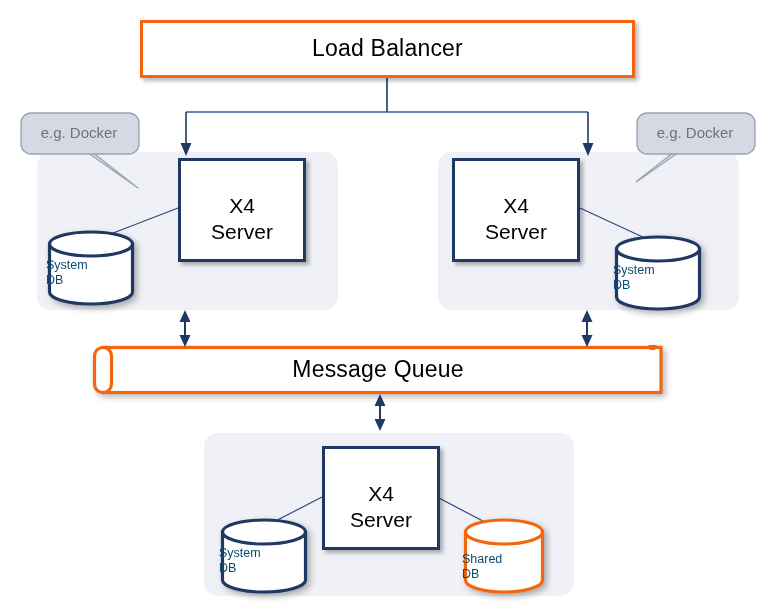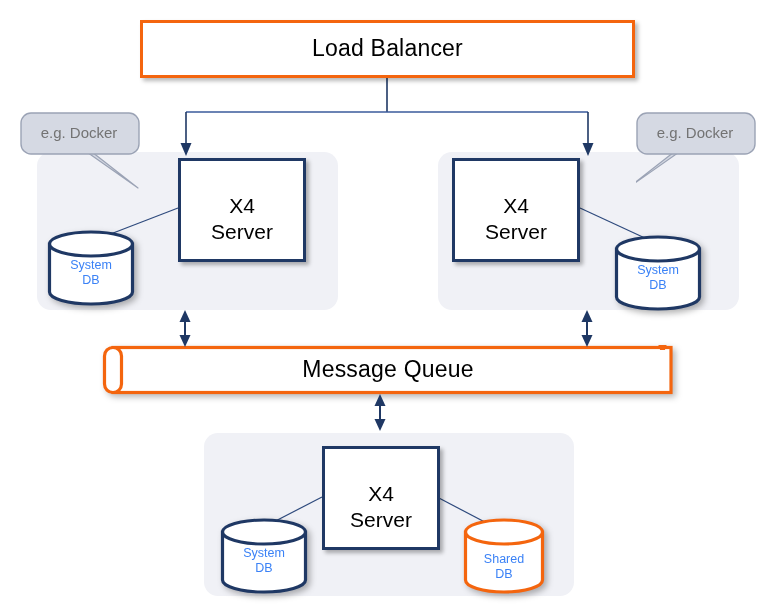--- a/index.html
+++ b/index.html
@@ -67,24 +67,23 @@
   
   .db {
     position: absolute;
     filter: drop-shadow(3px 3px 3px rgba(0,0,0,0.30));
   }
   .db svg { display: block; }
   .db-label {
     position: absolute;
     left: 0;
     right: 0;
-    text-align: center;
     font-size: 12.5px;
     line-height: 1.18;
-    color: #3b82f6;
+    color: #0c4a6e;
     pointer-events: none;
   }
 
   
   .callout {
     position: absolute;
   }
   .callout svg { display: block; }
   .callout-text {
     position: absolute;
@@ -191,21 +190,21 @@
   </div>
 
   <div class="callout" style="left:636px; top:112px; width:140px; height:78px;">
     <svg width="140" height="78" viewBox="0 0 140 78" xmlns="http://www.w3.org/2000/svg">
       <path d="M46,38 L-8,76 L38,40 Z" fill="#D5D9E3" stroke="#9BA3B5" stroke-width="1.2" stroke-linejoin="round"></path>
       <rect x="1" y="1" width="118" height="41" rx="10" ry="10" fill="#D5D9E3" stroke="#9BA3B5" stroke-width="1.4"></rect>
     </svg>
     <div class="callout-text">e.g. Docker</div>
   </div>
 
-  <div style="position:absolute; left:102px; top:345px; width:468px; height:50px;">
+  <div style="position:absolute; left:92px; top:345px; width:468px; height:50px;">
     <svg width="572" height="56" viewBox="0 0 572 56" xmlns="http://www.w3.org/2000/svg" style="filter: drop-shadow(3px 3px 3px rgba(0,0,0,0.28));">
       <rect x="11" y="2.5" width="558" height="45" fill="#ffffff" stroke="#F4650E" stroke-width="3.2"></rect>
       <rect x="2.5" y="2.5" width="17" height="45" rx="8.5" ry="8.5" fill="#ffffff" stroke="#F4650E" stroke-width="3.2"></rect>
 
       <rect x="558" y="-6" width="5" height="11" fill="#F4650E"></rect>
       <circle cx="560.5" cy="1" r="4" fill="#F4650E"></circle>
     </svg>
     <div style="position:absolute; left:0; top:0; width:572px; height:50px;
                 display:flex; align-items:center; justify-content:center;">
       <span class="box-title">Message Queue</span>

